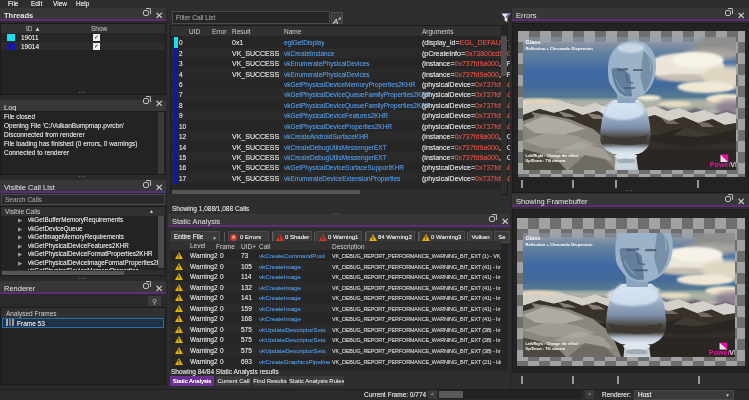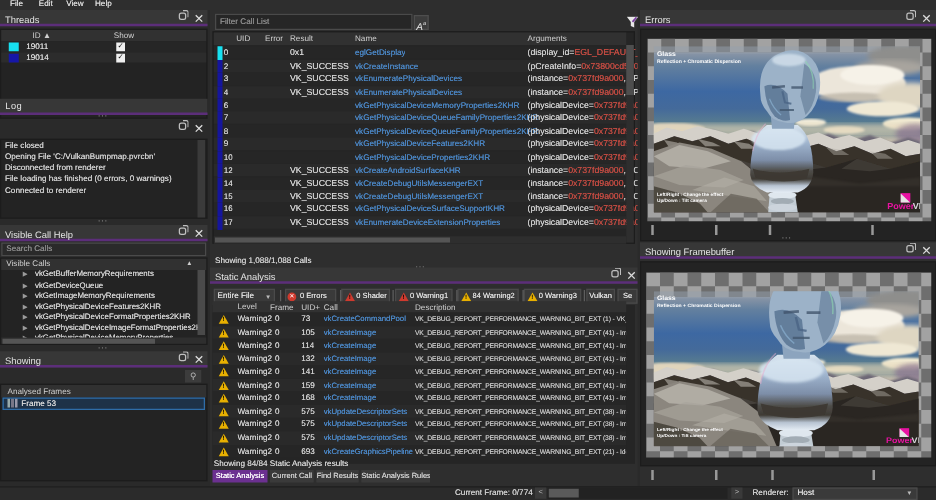--- a/index.html
+++ b/index.html
@@ -19,71 +19,71 @@
 .cell{position:absolute;white-space:nowrap;overflow:hidden;height:10px;text-shadow:0 0 0.5px;}
 </style></head>
 <body>
 
 <div class="abs" style="left:0;top:0;width:749px;height:8px;background:#2e2e2e;"></div>
 <div class="abs t65" style="left:8px;top:0px;color:#d8d8d8;">File</div>
 <div class="abs t65" style="left:31px;top:0px;color:#d8d8d8;">Edit</div>
 <div class="abs t65" style="left:53px;top:0px;color:#d8d8d8;">View</div>
 <div class="abs t65" style="left:76px;top:0px;color:#d8d8d8;">Help</div>
 
-<div class="ttl" style="left:0;top:8px;width:166px;height:13px;">
+<div class="ttl" style="left:0;top:8px;width:166px;height:13px;font-weight:bold;">
     <span>Threads</span>
   </div>
 <div class="ico flo" style="left:143px;top:10px;width:6px;height:6px;"></div>
 <div class="abs xx" style="left:155px;top:10.5px;">✕</div>
 <div class="abs" style="left:0;top:23px;width:166px;height:72px;background:#232323;border:1px solid #1c1c1c;"></div>
 <div class="abs hdr" style="left:1px;top:24px;width:164px;height:9px;font-size:6.5px;">
   <span class="abs" style="left:25px;top:1px;">ID ▲</span>
     <span class="abs" style="left:90px;top:1px;">Show</span>
 </div>
 <div class="abs" style="left:1px;top:33px;width:164px;height:8.5px;background:#262626;"></div>
 <div class="abs" style="left:1px;top:41.5px;width:164px;height:8.5px;background:#2c2c2c;"></div>
 <div class="abs" style="left:7px;top:34px;width:8px;height:7px;background:#17e0f0;"></div>
 <div class="abs" style="left:7px;top:42.5px;width:8px;height:7px;background:#1617a8;"></div>
 <div class="abs t65" style="left:21px;top:34px;color:#d8d8d8;">19011</div>
 <div class="abs t65" style="left:21px;top:42.5px;color:#d8d8d8;">19014</div>
 <div class="abs" style="left:93px;top:34px;width:7px;height:7px;background:#f0f0f0;font-size:6px;color:#111;text-align:center;line-height:7px;">✓</div>
 <div class="abs" style="left:93px;top:42.5px;width:7px;height:7px;background:#f0f0f0;font-size:6px;color:#111;text-align:center;line-height:7px;">✓</div>
 <div class="abs" style="left:78px;top:92px;width:10px;height:2px;color:#777;font-size:8px;line-height:2px;">⋯</div>
 
-<div class="ttl" style="left:0;top:79px;width:166px;height:13px;font-family:Liberation Mono, monospace;">
+<div class="ttl" style="left:0;top:100px;width:166px;height:13px;">
     <span>Log</span>
   </div>
 <div class="ico flo" style="left:143px;top:98px;width:6px;height:6px;"></div>
 <div class="abs xx" style="left:155px;top:98.5px;">✕</div>
 <div class="abs" style="left:0;top:111px;width:166px;height:64px;background:#232323;border:1px solid #1c1c1c;"></div>
 <div class="abs t65" style="left:4px;top:112px;line-height:9px;color:#cfcfcf;white-space:nowrap;">File closed<br>Opening File 'C:/VulkanBumpmap.pvrcbn'<br>Disconnected from renderer<br>File loading has finished (0 errors, 0 warnings)<br>Connected to renderer</div>
 <div class="abs" style="left:158px;top:112px;width:6px;height:62px;background:#3a3a3a;"></div>
 <div class="abs" style="left:78px;top:176px;width:10px;height:2px;color:#777;font-size:8px;line-height:2px;">⋯</div>
 
 <div class="ttl" style="left:0;top:180px;width:166px;height:13px;">
-    <span>Visible Call Help</span>
+    <span>Visible Call List</span>
   </div>
 <div class="ico flo" style="left:143px;top:182px;width:6px;height:6px;"></div>
 <div class="abs xx" style="left:155px;top:182.5px;">✕</div>
 <div class="abs" style="left:1px;top:194px;width:164px;height:11px;background:#2a2a2a;border:1px solid #4a4a4a;"></div>
 <div class="abs t65" style="left:5px;top:196px;color:#8a8a8a;">Search Calls</div>
 <div class="abs" style="left:0;top:206px;width:166px;height:70px;background:#232323;border:1px solid #1c1c1c;"></div>
 <div class="abs hdr" style="left:1px;top:207px;width:164px;height:9px;font-size:6.5px;">
     <span class="abs" style="left:4px;top:1px;">Visible Calls</span>
     <span class="abs" style="left:148px;top:1px;font-size:5px;">▲</span>
   </div>
 <div class="abs" style="font-size:6.3px;text-shadow:0 0 0.5px;left:28px;top:216px;line-height:8.55px;width:136px;height:59px;overflow:hidden;color:#d0d0d0;white-space:nowrap;">vkGetBufferMemoryRequirements<br>vkGetDeviceQueue<br>vkGetImageMemoryRequirements<br>vkGetPhysicalDeviceFeatures2KHR<br>vkGetPhysicalDeviceFormatProperties2KHR<br>vkGetPhysicalDeviceImageFormatProperties2KHR<br>vkGetPhysicalDeviceMemoryProperties<br>vkGetPhysicalDeviceMemoryProperties2KHR</div>
 <div class="abs" style="left:18px;top:216px;color:#9a9a9a;font-size:5.5px;line-height:8.55px;height:59px;overflow:hidden;">▶<br>▶<br>▶<br>▶<br>▶<br>▶<br>▶<br>▶</div>
 <div class="abs" style="left:158px;top:216px;width:6px;height:52px;background:#4a4a4a;"></div>
 <div class="abs" style="left:1px;top:270px;width:164px;height:5px;background:#2e2e2e;"></div>
 <div class="abs" style="left:2px;top:271px;width:122px;height:4px;background:#555;"></div>
 <div class="abs" style="left:78px;top:278px;width:10px;height:2px;color:#777;font-size:8px;line-height:2px;">⋯</div>
 
 <div class="ttl" style="left:0;top:281px;width:166px;height:13px;">
-    <span>Showing</span>
+    <span>Renderer</span>
   </div>
 <div class="ico flo" style="left:143px;top:283px;width:6px;height:6px;"></div>
 <div class="abs xx" style="left:155px;top:283.5px;">✕</div>
 <div class="abs" style="left:148px;top:296px;width:13px;height:10px;background:#3c3c3c;color:#bbb;font-size:7px;text-align:center;line-height:11px;">⚲</div>
 <div class="abs" style="left:0;top:307px;width:166px;height:78px;background:#232323;border:1px solid #1c1c1c;"></div>
 <div class="abs hdr" style="left:1px;top:308px;width:164px;height:10px;font-size:6.5px;">
     <span class="abs" style="left:5px;top:1.5px;">Analysed Frames</span>
   </div>
 <div class="abs" style="left:2px;top:318px;width:162px;height:10px;background:#1e3248;border:1px solid #2f6da8;"></div>
 <div class="abs" style="left:6px;top:319px;width:8px;height:7px;background:linear-gradient(90deg,#9aa 0 2px,transparent 2px 3px,#778 3px 5px,transparent 5px 6px,#99a 6px 8px);"></div>

